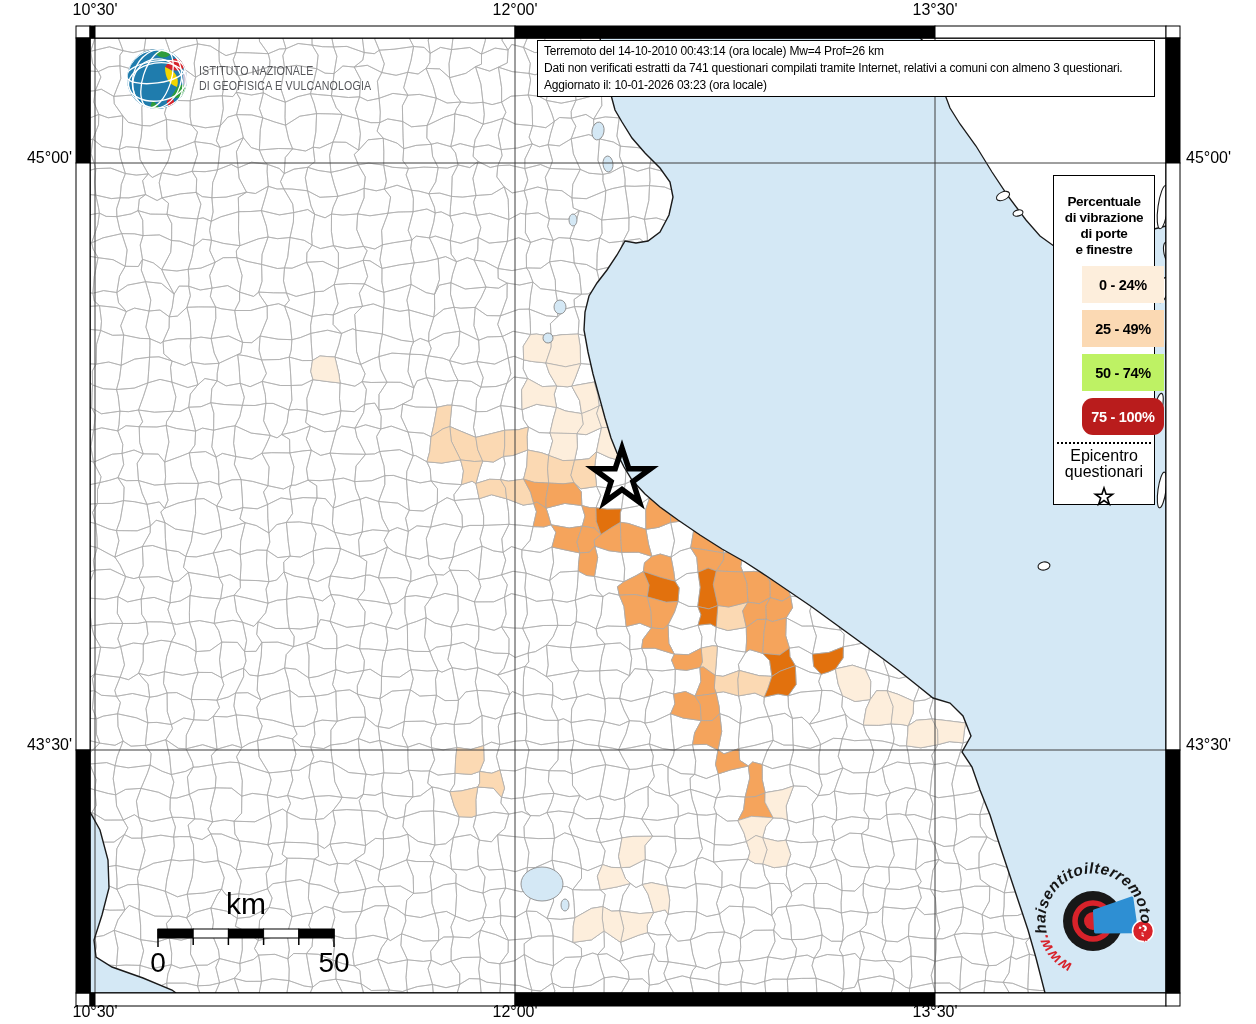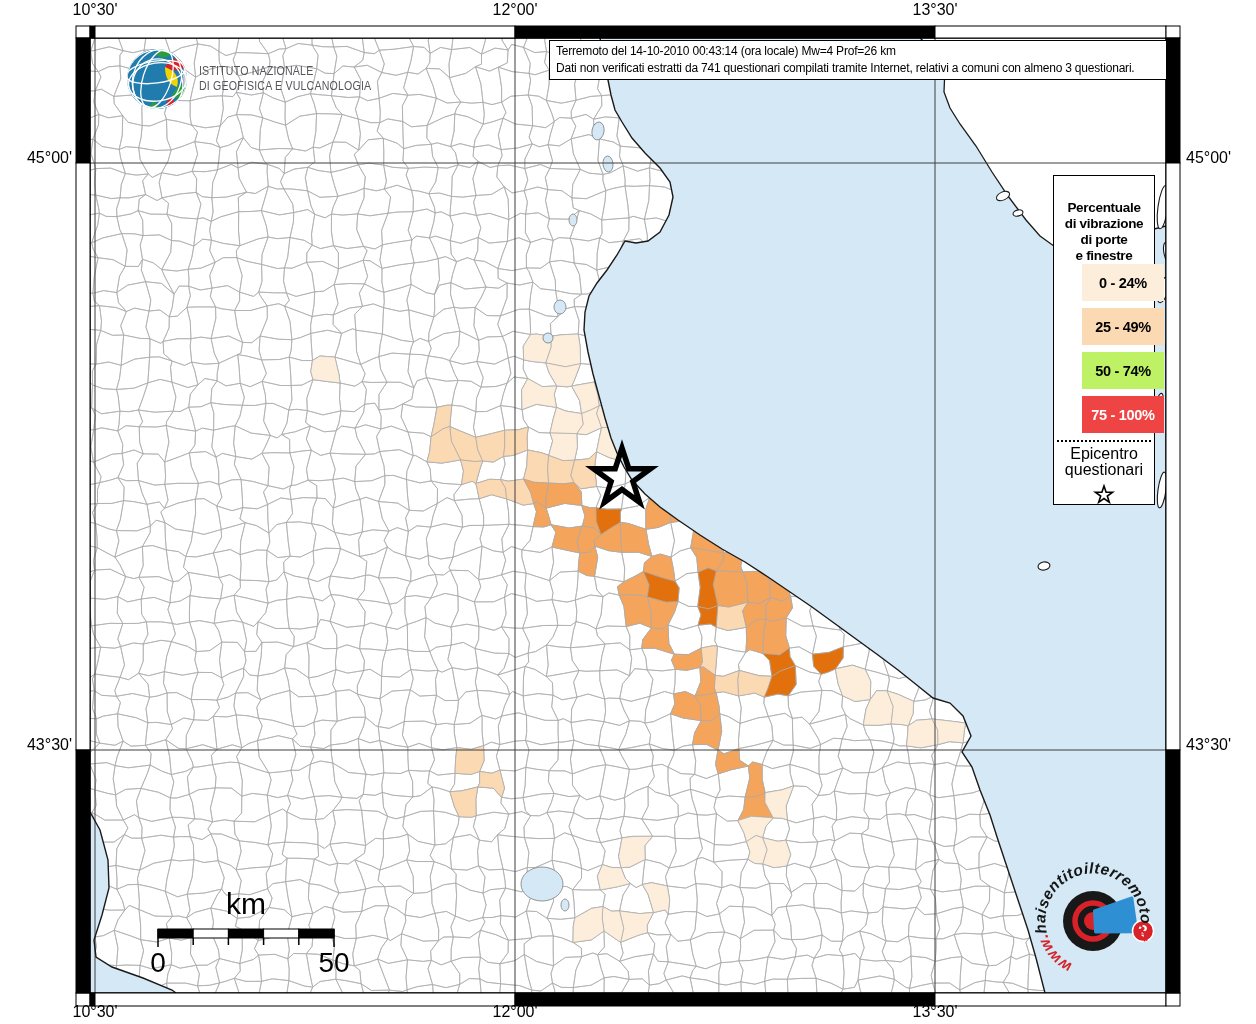--- a/index.html
+++ b/index.html
@@ -3,30 +3,30 @@
 <meta charset="utf-8">
 <style>
   html,body{margin:0;padding:0;background:#fff;}
   #stage{position:relative;width:1256px;height:1024px;overflow:hidden;background:#fff;
          font-family:"Liberation Sans","DejaVu Sans",sans-serif;}
   svg text{font-family:"Liberation Sans","DejaVu Sans",sans-serif;}
   .deg{position:absolute;font-size:16px;color:#000;white-space:nowrap;}
   .deg.ctr{transform:translateX(-50%);}
   #titlebox{position:absolute;left:537px;top:40px;width:618px;background:#fff;
             border:1.5px solid #000;padding:2px 6px;font-size:12px;line-height:17px;
-            letter-spacing:-0.2px;white-space:nowrap;color:#000;box-sizing:border-box;margin-left:12px;}
+            letter-spacing:-0.2px;white-space:nowrap;color:#000;box-sizing:border-box;}
   #ingv{position:absolute;left:96px;top:46px;display:flex;align-items:center;margin-left:28px;}
   #ingvtext{margin-left:9px;color:#55565a;font-size:12.5px;line-height:15px;
             transform:scaleX(.85);transform-origin:left center;white-space:nowrap;letter-spacing:.2px;}
   #legendbox{position:absolute;left:1053px;top:175px;width:102px;height:330px;background:#fff;
              border:1.5px solid #000;box-sizing:border-box;text-align:center;}
-  .legtitle{font-weight:bold;font-size:13.5px;line-height:16px;margin-top:24px;color:#000;letter-spacing:-0.3px;}
+  .legtitle{font-weight:bold;font-size:13.5px;line-height:16px;margin-top:18px;color:#000;letter-spacing:-0.3px;}
   .swatch{width:82px;height:37px;margin:0 auto 7px;display:flex;align-items:center;justify-content:center;
           font-weight:bold;font-size:14.5px;letter-spacing:-0.3px;}
-  .swwrap{padding-left:28px;}
+  .swwrap{margin-top:8px;padding-left:28px;}
   .dotted{border-top:2px dotted #000;margin:1px 3px 4px;}
   .epic{font-weight:normal;font-size:16px;line-height:15.5px;color:#000;}
   #legstarwrap{margin-top:4px;}
 </style>
 </head>
 <body>
 
 <div id="stage">
 
 <svg id="mapsvg" width="1256" height="1024" viewBox="0 0 1256 1024">
@@ -273,35 +273,36 @@
   <div id="ingvtext">
     <div>ISTITUTO NAZIONALE</div>
     <div>DI GEOFISICA E VULCANOLOGIA</div>
   </div>
 </div>
 
 
 <div id="titlebox">
   <div>Terremoto del 14-10-2010 00:43:14 (ora locale) Mw=4 Prof=26 km</div>
   <div>Dati non verificati estratti da 741 questionari compilati tramite Internet, relativi a comuni con almeno 3 questionari.</div>
+  <div>Aggiornato il: 10-01-2026 03:23 (ora locale)</div>
 </div>
 
 
 <div id="legendbox">
   <div class="legtitle">
     <div>Percentuale</div>
     <div>di vibrazione</div>
     <div>di porte</div>
     <div>e finestre</div>
   </div>
   <div class="swwrap">
     <div class="swatch" style="background: rgb(253, 238, 220); color: rgb(0, 0, 0);">0 - 24%</div>
     <div class="swatch" style="background: rgb(251, 217, 179); color: rgb(0, 0, 0); text-align: right;">25 - 49%</div>
     <div class="swatch" style="background: #bef264; color: rgb(0, 0, 0);">50 - 74%</div>
-    <div class="swatch" style="background: #ef4444; color: rgb(255, 255, 255);">75 - 100%</div>
+    <div class="swatch" style="background: #b91c1c; color: rgb(255, 255, 255); border-radius: 11px;">75 - 100%</div>
   </div>
   <div class="dotted"></div>
   <div class="epic">
     <div>Epicentro</div>
     <div>questionari</div>
   </div>
   <div id="legstarwrap">
     <svg width="26" height="26" viewBox="0 0 26 26">
       <polygon id="legstar" fill="#fff" stroke="#000" stroke-width="1.6" stroke-linejoin="miter" points="13.0,5.0 15.1,11.2 21.6,11.2 16.3,15.1 18.3,21.3 13.0,17.5 7.7,21.3 9.7,15.1 4.4,11.2 10.9,11.2"></polygon>
     </svg>

